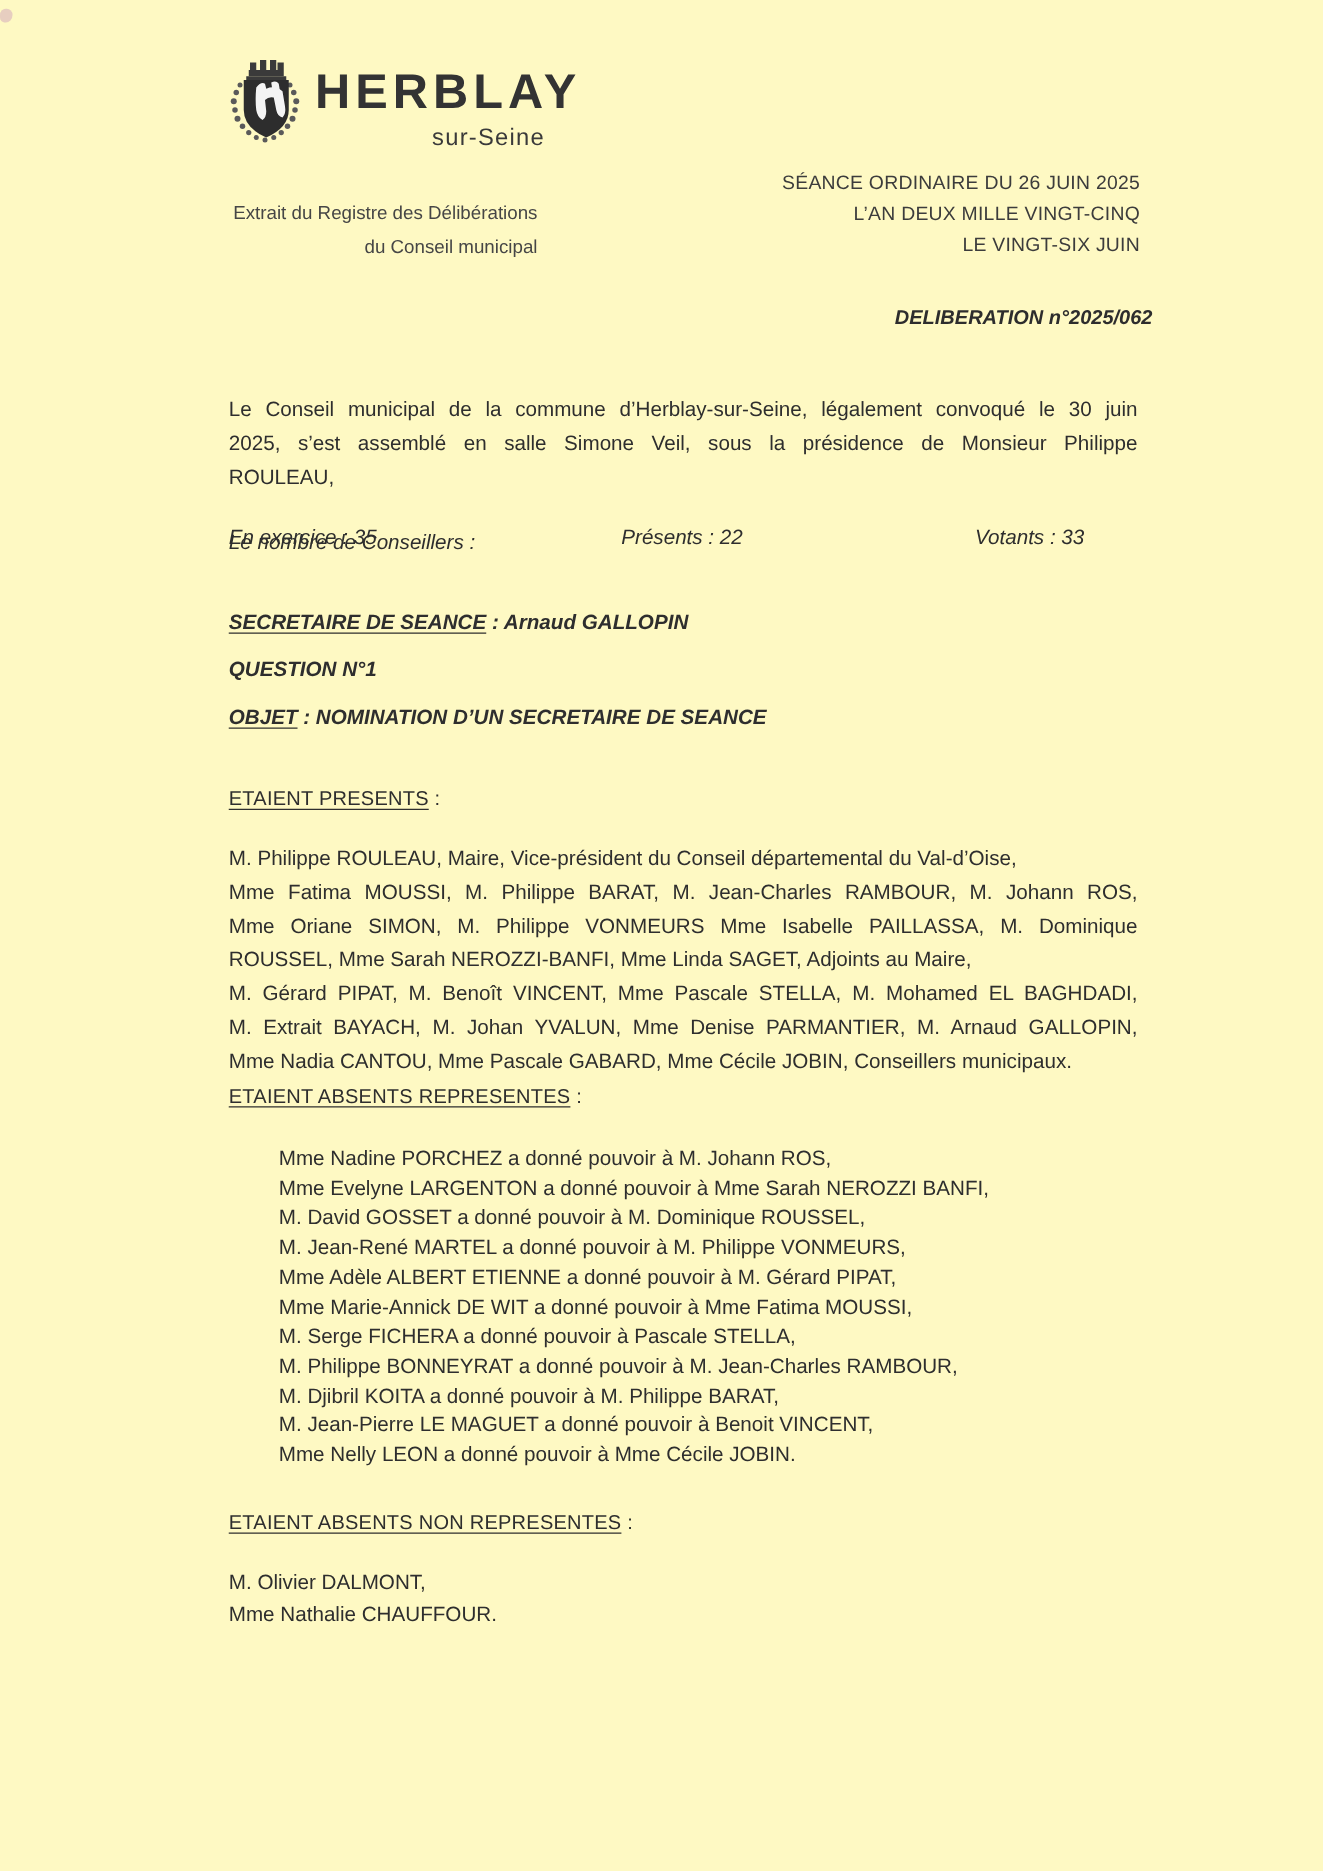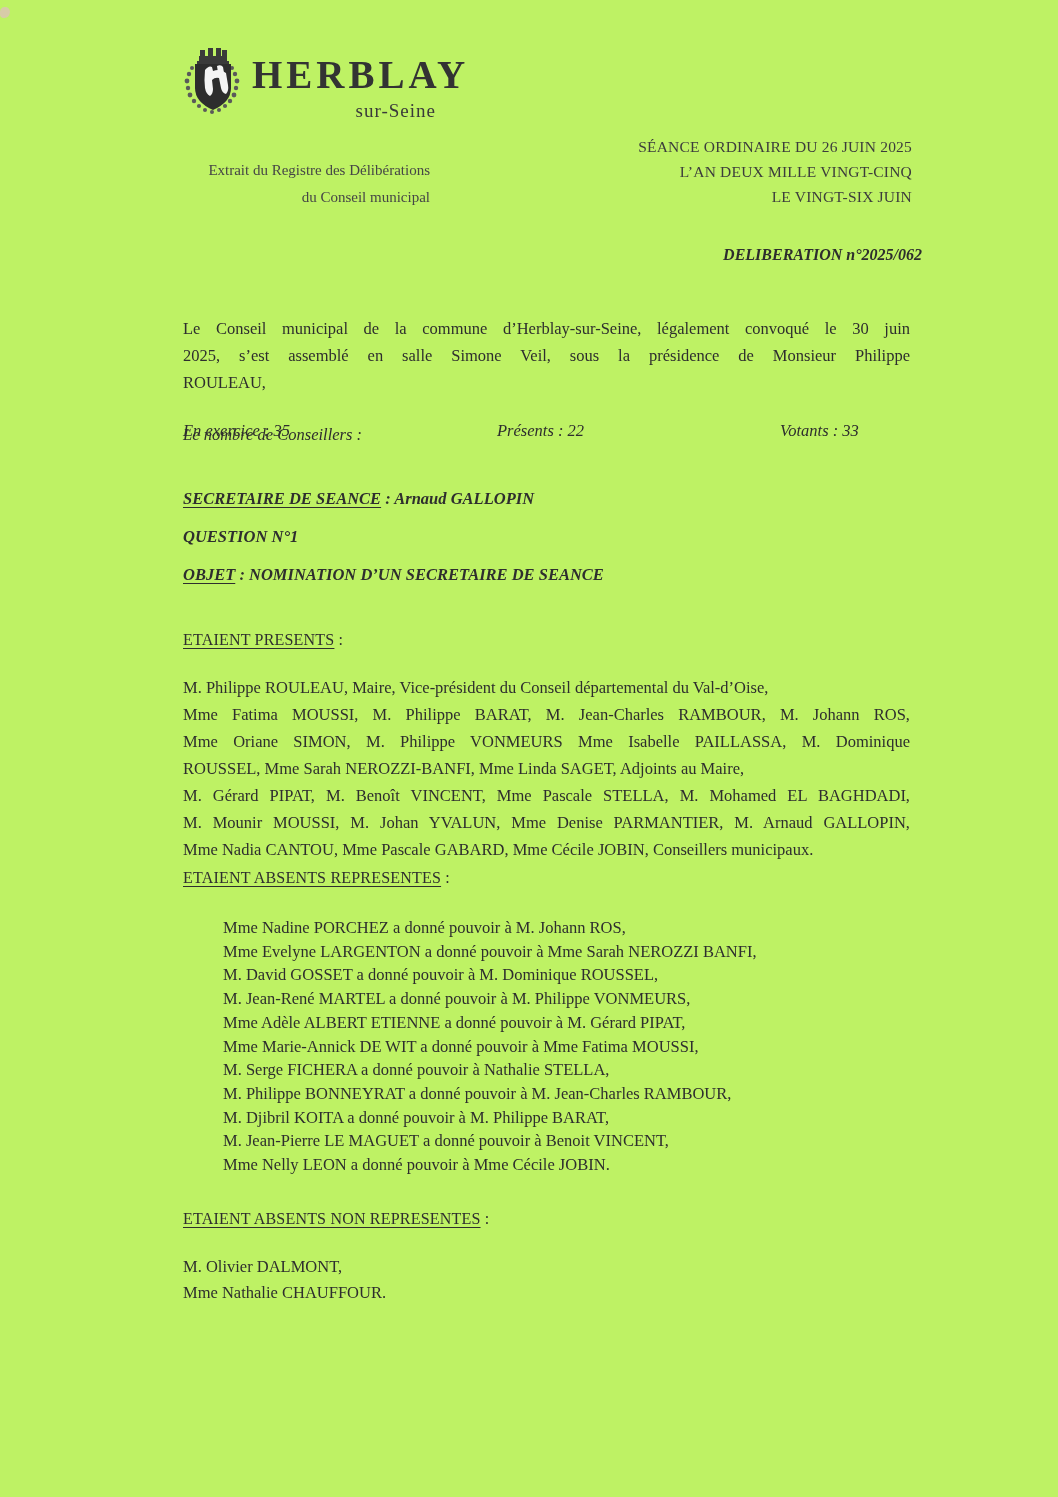--- a/index.html
+++ b/index.html
@@ -1,21 +1,21 @@
 <!DOCTYPE html>
 <html><head>
 <meta charset="utf-8">
 <style>
   html, body { margin: 0; padding: 0; background: #ffffff; }
   .page {
     position: relative;
     width: 1058px;
     height: 1497px;
-    background: #bef264;
-    font-family: Liberation Serif, serif;
+    background: #fef9c3;
+    font-family: Liberation Sans, sans-serif;
     color: #2e2e2e;
     overflow: hidden;
   }
   .abs { position: absolute; }
 
   
   .speck {
     position: absolute; left: 0px; top: 7px;
     width: 10px; height: 11px;
     background: #dfbfbf; border-radius: 50% 50% 60% 40%;
@@ -149,35 +149,35 @@
 
   <div class="abs col heading" style="top:631px;">
     <span class="ul">ETAIENT PRESENTS</span><span> :</span>
   </div>
   <div class="abs col body-text" style="top:674px;">
     <div>M. Philippe ROULEAU, Maire, Vice-président du Conseil départemental du Val-d’Oise,</div>
     <div class="just">Mme Fatima MOUSSI, M. Philippe BARAT, M. Jean-Charles RAMBOUR, M. Johann ROS,</div>
     <div class="just">Mme Oriane SIMON, M. Philippe VONMEURS Mme Isabelle PAILLASSA, M. Dominique</div>
     <div>ROUSSEL, Mme Sarah NEROZZI-BANFI, Mme Linda SAGET, Adjoints au Maire,</div>
     <div class="just">M. Gérard PIPAT, M. Benoît VINCENT, Mme Pascale STELLA, M. Mohamed EL BAGHDADI,</div>
-    <div class="just">M. Mounir MOUSSI, M. Johan YVALUN, Mme Denise PARMANTIER, M. Arnaud GALLOPIN,</div>
+    <div class="just">M. Extrait BAYACH, M. Johan YVALUN, Mme Denise PARMANTIER, M. Arnaud GALLOPIN,</div>
     <div>Mme Nadia CANTOU, Mme Pascale GABARD, Mme Cécile JOBIN, Conseillers municipaux.</div>
   </div>
 
   <div class="abs col heading" style="top:869px;">
     <span class="ul">ETAIENT ABSENTS REPRESENTES</span><span> :</span>
   </div>
   <div class="abs col list" style="top:916px;">
     <div>Mme Nadine PORCHEZ a donné pouvoir à M. Johann ROS,</div>
     <div>Mme Evelyne LARGENTON a donné pouvoir à Mme Sarah NEROZZI BANFI,</div>
     <div>M. David GOSSET a donné pouvoir à M. Dominique ROUSSEL,</div>
     <div>M. Jean-René MARTEL a donné pouvoir à M. Philippe VONMEURS,</div>
     <div>Mme Adèle ALBERT ETIENNE a donné pouvoir à M. Gérard PIPAT,</div>
     <div>Mme Marie-Annick DE WIT a donné pouvoir à Mme Fatima MOUSSI,</div>
-    <div>M. Serge FICHERA a donné pouvoir à Nathalie STELLA,</div>
+    <div>M. Serge FICHERA a donné pouvoir à Pascale STELLA,</div>
     <div>M. Philippe BONNEYRAT a donné pouvoir à M. Jean-Charles RAMBOUR,</div>
     <div>M. Djibril KOITA a donné pouvoir à M. Philippe BARAT,</div>
     <div>M. Jean-Pierre LE MAGUET a donné pouvoir à Benoit VINCENT,</div>
     <div>Mme Nelly LEON a donné pouvoir à Mme Cécile JOBIN.</div>
   </div>
 
   <div class="abs col heading" style="top:1210px;">
     <span class="ul">ETAIENT ABSENTS NON REPRESENTES</span><span> :</span>
   </div>
   <div class="abs col list2" style="top:1254px;">

